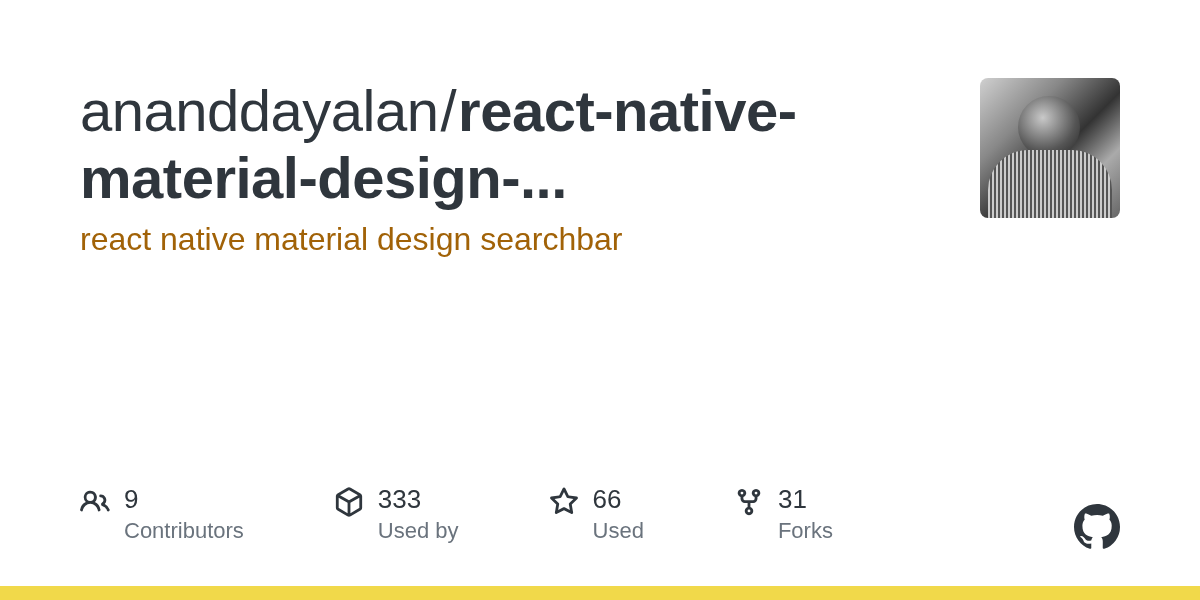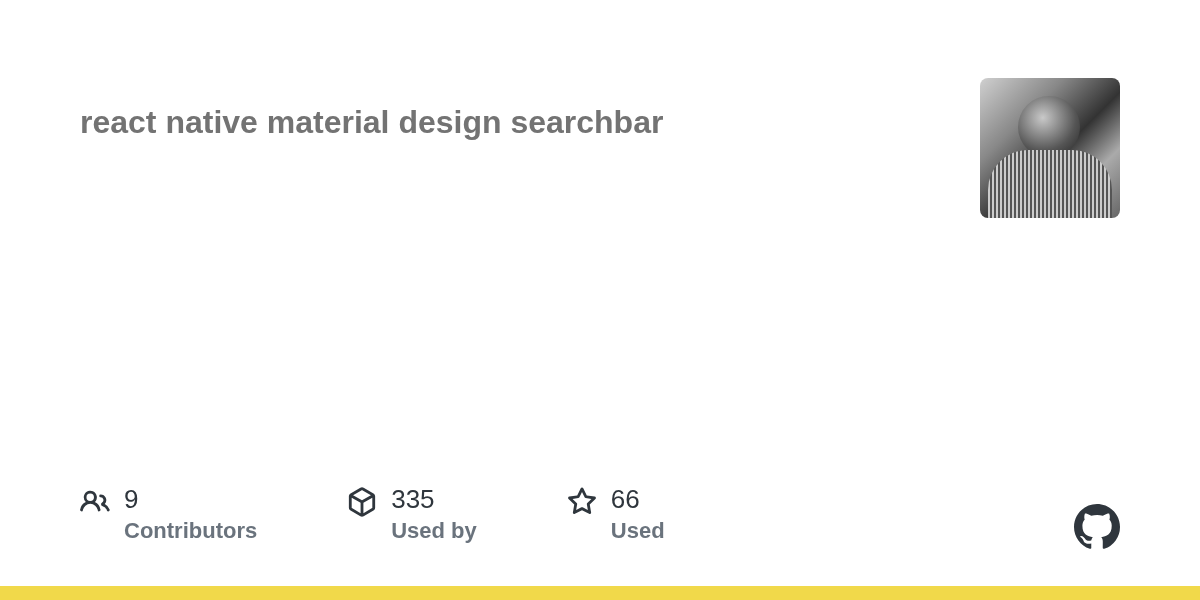--- a/index.html
+++ b/index.html
@@ -25,24 +25,24 @@
     font-size: 58px;
     line-height: 1.15;
     color: #2f363d;
     font-weight: 400;
     letter-spacing: -0.5px;
   }
   .repo-title .owner { font-weight: 400; }
   .repo-title .slash { font-weight: 400; margin: 0 2px; }
   .repo-title .name { font-weight: 700; }
   .description {
-    margin-top: 26px;
+    margin-top: 10px;
     font-size: 32px;
-    color: #737373;
-    font-weight: 700;
+    color: #a16207;
+    font-weight: 400;
   }
   .avatar {
     width: 140px;
     height: 140px;
     border-radius: 8px;
     background: linear-gradient(135deg, #d0d0d0 0%, #888 30%, #333 55%, #aaa 75%, #666 100%);
     flex-shrink: 0;
     margin-left: 40px;
     position: relative;
     overflow: hidden;
@@ -87,21 +87,21 @@
   .stat-text { display: flex; flex-direction: column; }
   .stat-value {
     font-size: 26px;
     color: #2f363d;
     font-weight: 400;
     line-height: 1.1;
   }
   .stat-label {
     font-size: 22px;
     color: #6a737d;
-    font-weight: 700;
+    font-weight: 400;
     margin-top: 4px;
   }
   .gh-logo {
     position: absolute;
     right: 80px;
     bottom: 50px;
     width: 46px;
     height: 46px;
   }
   .gh-logo svg { width: 100%; height: 100%; }
@@ -110,20 +110,23 @@
     bottom: 0; left: 0; right: 0;
     height: 14px;
     background: #f1d94a;
   }
 </style>
 </head>
 <body>
 
 <div class="content">
   <div class="text-block">
+    <h1 class="repo-title">
+      <span class="owner">ananddayalan</span><span class="slash">/</span><span class="name">react-native-material-design-...</span>
+    </h1>
     <p class="description">react native material design searchbar</p>
   </div>
   <div class="avatar"></div>
 </div>
 
 <div class="stats-row">
 
   <div class="stat">
     <span class="stat-icon">
       <svg viewBox="0 0 16 16" fill="#2f363d">
@@ -136,37 +139,48 @@
     </span>
   </div>
 
   <div class="stat">
     <span class="stat-icon">
       <svg viewBox="0 0 16 16" fill="#2f363d">
           <path d="m8.878.392 5.25 3.045c.54.314.872.89.872 1.514v6.098a1.75 1.75 0 0 1-.872 1.514l-5.25 3.045a1.75 1.75 0 0 1-1.756 0l-5.25-3.045A1.75 1.75 0 0 1 1 11.049V4.951c0-.624.332-1.2.872-1.514L7.122.392a1.75 1.75 0 0 1 1.756 0zM7.875 1.69l-4.63 2.685L8 7.133l4.755-2.758-4.63-2.685a.248.248 0 0 0-.25 0zM2.5 5.677v5.372c0 .09.047.171.125.216l4.625 2.683V8.432zm6.25 8.271 4.625-2.683a.25.25 0 0 0 .125-.216V5.677L8.75 8.432z"></path>
         </svg>
     </span>
     <span class="stat-text">
-      <span class="stat-value">335</span>
+      <span class="stat-value">333</span>
       <span class="stat-label">Used by</span>
     </span>
   </div>
 
   <div class="stat">
     <span class="stat-icon">
       <svg viewBox="0 0 16 16" fill="#2f363d">
           <path d="M8 .25a.75.75 0 0 1 .673.418l1.882 3.815 4.21.612a.75.75 0 0 1 .416 1.279l-3.046 2.97.719 4.192a.751.751 0 0 1-1.088.791L8 12.347l-3.766 1.98a.75.75 0 0 1-1.088-.79l.72-4.194L.818 6.374a.75.75 0 0 1 .416-1.28l4.21-.611L7.327.668A.75.75 0 0 1 8 .25zm0 2.445L6.615 5.5a.75.75 0 0 1-.564.41l-3.097.45 2.24 2.184a.75.75 0 0 1 .216.664l-.528 3.084 2.769-1.456a.75.75 0 0 1 .698 0l2.77 1.456-.53-3.084a.75.75 0 0 1 .216-.664l2.24-2.183-3.096-.45a.75.75 0 0 1-.564-.41z"></path>
         </svg>
     </span>
     <span class="stat-text">
       <span class="stat-value">66</span>
       <span class="stat-label">Used</span>
     </span>
   </div>
 
+  <div class="stat">
+    <span class="stat-icon">
+      <svg viewBox="0 0 16 16" fill="#2f363d">
+          <path d="M5 5.372v.878c0 .414.336.75.75.75h4.5a.75.75 0 0 0 .75-.75v-.878a2.25 2.25 0 1 1 1.5 0v.878a2.25 2.25 0 0 1-2.25 2.25h-1.5v2.128a2.251 2.251 0 1 1-1.5 0V8.5h-1.5A2.25 2.25 0 0 1 3.5 6.25v-.878a2.25 2.25 0 1 1 1.5 0zM5 3.25a.75.75 0 1 0-1.5 0 .75.75 0 0 0 1.5 0zm6.75.75a.75.75 0 1 0 0-1.5.75.75 0 0 0 0 1.5zm-3 8.75a.75.75 0 1 0-1.5 0 .75.75 0 0 0 1.5 0z"></path>
+        </svg>
+    </span>
+    <span class="stat-text">
+      <span class="stat-value">31</span>
+      <span class="stat-label">Forks</span>
+    </span>
+  </div>
 
 </div>
 
 <div class="gh-logo">
   <svg viewBox="0 0 16 16" fill="#2f363d">
       <path d="M8 0C3.58 0 0 3.58 0 8c0 3.54 2.29 6.53 5.47 7.59.4.07.55-.17.55-.38 0-.19-.01-.82-.01-1.49-2.01.37-2.53-.49-2.69-.94-.09-.23-.48-.94-.82-1.13-.28-.15-.68-.52-.01-.53.63-.01 1.08.58 1.23.82.72 1.21 1.87.87 2.33.66.07-.52.28-.87.51-1.07-1.78-.2-3.64-.89-3.64-3.95 0-.87.31-1.59.82-2.15-.08-.2-.36-1.02.08-2.12 0 0 .67-.21 2.2.82.64-.18 1.32-.27 2-.27.68 0 1.36.09 2 .27 1.53-1.04 2.2-.82 2.2-.82.44 1.1.16 1.92.08 2.12.51.56.82 1.27.82 2.15 0 3.07-1.87 3.75-3.65 3.95.29.25.54.73.54 1.48 0 1.07-.01 1.93-.01 2.2 0 .21.15.46.55.38A8.012 8.012 0 0 0 16 8c0-4.42-3.58-8-8-8z"></path>
     </svg>
 </div>
 
 <div class="bottom-bar"></div>

